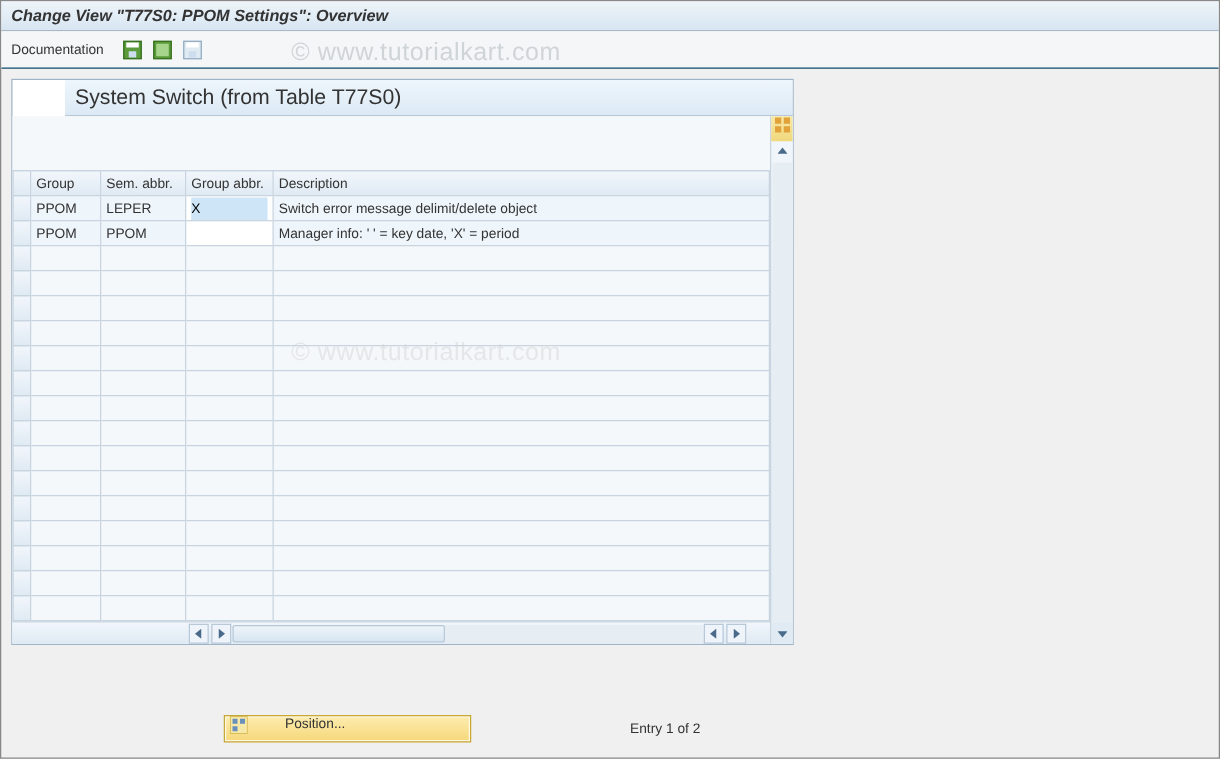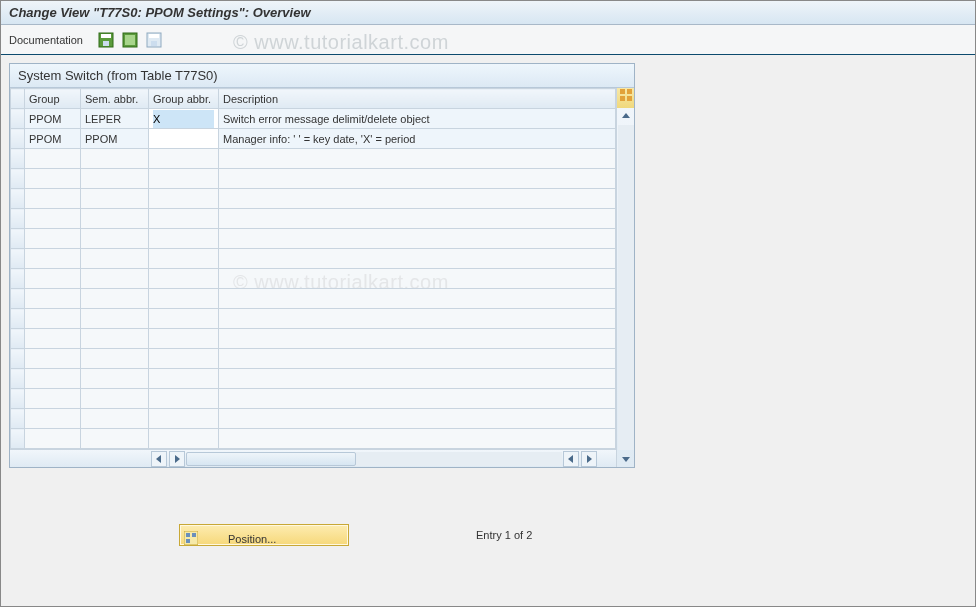--- a/index.html
+++ b/index.html
@@ -48,35 +48,37 @@
     }
     .panel {
       width: 626px;
       border: 1px solid #9fb3c6;
       background:#fff;
     }
     .panel-title {
       background: linear-gradient(to bottom,#eef6fc,#dce9f4);
       border-bottom:1px solid #b7c8d8;
       padding:4px 8px;
-      font-size:13px;
+      font-size:17px;
       color:#333;
+      margin-left:42px;
     }
     .grid-area {
       display:flex;
       background:#f5f8fa;
     }
     .table-wrap{
       flex:1;
       position:relative;
     }
     table.grid {
       border-collapse: collapse;
       width: 100%;
       table-layout: fixed;
+      margin-top: 43px;
     }
     table.grid th, table.grid td {
       border: 1px solid #c8d4df;
       height: 20px;
       font-size:11px;
       color:#333;
       text-align:left;
       padding:0 4px;
       overflow:hidden;
       white-space:nowrap;
@@ -122,26 +124,26 @@
     .hbar .thumb{position:absolute;left:0;top:0;height:14px;width:170px;background:linear-gradient(to bottom,#eef4f9,#d7e6f2);border:1px solid #b7c8d8;border-radius:2px;}
     .hbar .corner{width:18px;height:18px;}
     .footer{
       margin-top:56px;
       display:flex;
       align-items:center;
       padding-left:170px;
       gap: 80px;
     }
     .pos-btn{
-      width:170px;height:22px;
+      width:198px;height:22px;
       background:linear-gradient(to bottom,#fdecb0,#f6d87a);
       border:1px solid #c8a836;
       color:#333;
       font-size:11px;
-      display:flex;align-items:flex-end;
+      display:flex;align-items:flex-start;
       padding:0 4px;
       cursor:pointer;
       box-shadow: inset 0 0 0 1px #fff8e0;
     }
     .pos-btn .ic{width:14px;height:14px;margin-right:30px;}
     .entry-text{color:#333;font-size:11px;padding-left:47px;}
     .watermark{
       position:absolute;left:232px;top:30px;color:#cfd4d7;font-size:20px;pointer-events:none;letter-spacing:0.5px;user-select:none;
     }
     .watermark2{

